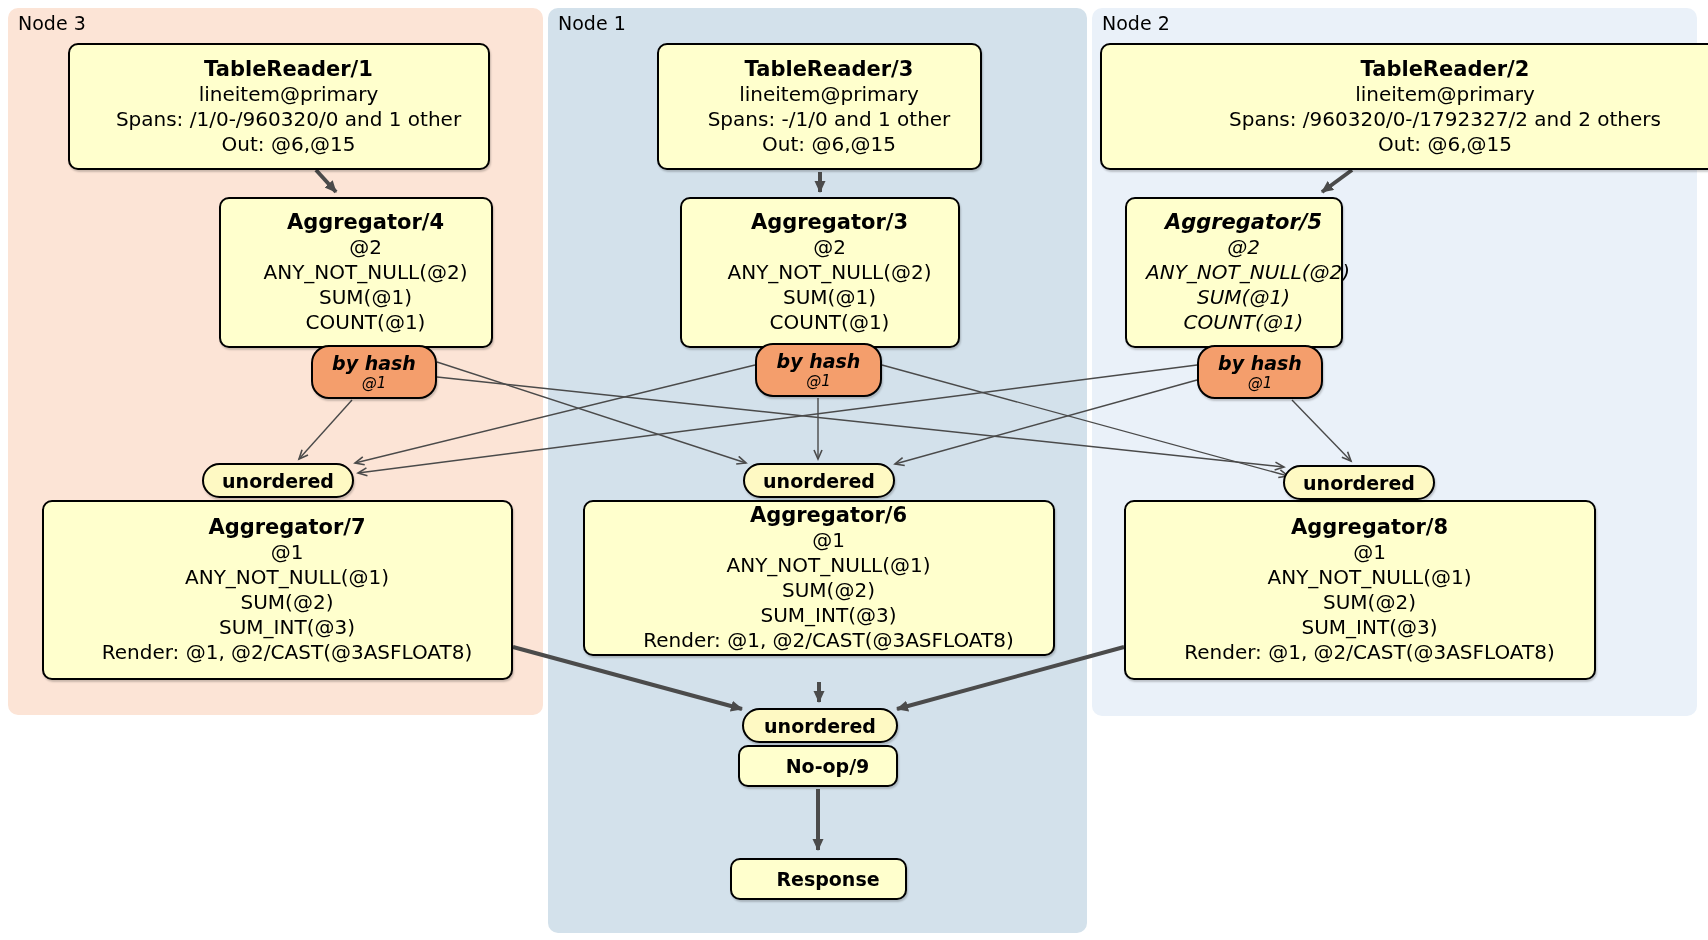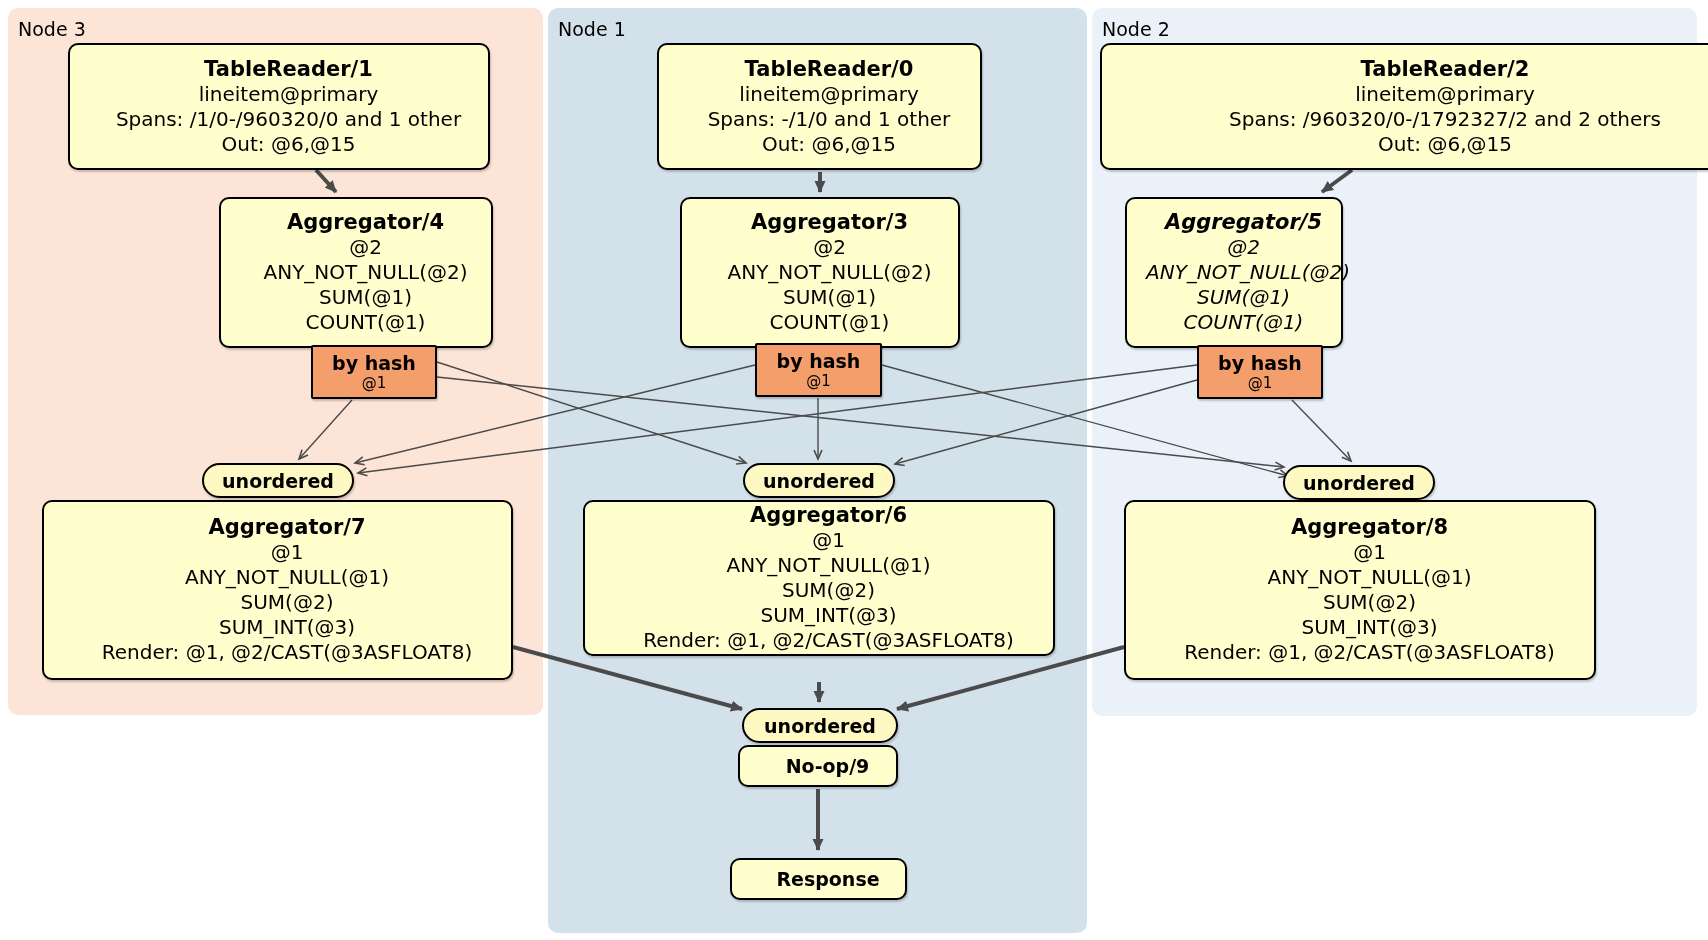--- a/index.html
+++ b/index.html
@@ -4,39 +4,39 @@
 <style>
   html,body { margin:0; padding:0; background:#ffffff; }
   #canvas {
     position:relative; width:1708px; height:940px;
     font-family:"DejaVu Sans", sans-serif; color:#000; overflow:hidden;
   }
   .panel { position:absolute; border-radius:10px; z-index:0; }
   #panel-node3 { left:8px;    top:8px; width:535px; height:707px; background:#fce4d6; }
   #panel-node1 { left:548px;  top:8px; width:539px; height:925px; background:#d3e1eb; }
   #panel-node2 { left:1092px; top:8px; width:605px; height:708px; background:#eaf1f9; }
-  .panel-label { position:absolute; left:10px; top:4px; font-size:19px;margin-top:6px; }
+  .panel-label { position:absolute; left:10px; top:4px; font-size:19px; }
 
   #edge-layer { position:absolute; left:0; top:0; z-index:1; }
 
   .node-box {
     position:absolute; z-index:2; box-sizing:border-box;
     background:#ffffcd; border:2px solid #000; border-radius:10px;
     display:flex; flex-direction:column; justify-content:center;
     text-align:center; font-size:20px; line-height:25px;
     box-shadow:1px 2px 2px rgba(0,0,0,0.2);
     padding-left:19px;
   }
   .node-box .title { font-weight:bold; font-size:21px; }
 
   .router {
     position:absolute; z-index:3; box-sizing:border-box;
-    background:#f49e6c; border:2px solid #000; border-radius:2px;
+    background:#f49e6c; border:2px solid #000; border-radius:18px;
     display:flex; flex-direction:column; justify-content:center;
-    text-align:center; box-shadow:1px 2px 2px rgba(0,0,0,0.2);
+    text-align:center; box-shadow:1px 2px 2px rgba(0,0,0,0.2);font-style:italic;
   }
   .router-label { font-weight:bold; font-size:19px; line-height:22px; }
   .router-key   { font-size:15px; line-height:18px; }
 
   .sync {
     position:absolute; z-index:3; box-sizing:border-box;
     background:#fef9c3; border:2px solid #000; border-radius:18px;
     display:flex; align-items:center; justify-content:center;
     font-weight:bold; font-size:19px;
     box-shadow:1px 2px 2px rgba(0,0,0,0.2);
@@ -116,21 +116,21 @@
   </svg>
 
   <div class="node-box" id="box-tr1">
     <div class="title">TableReader/1</div>
     <div>lineitem@primary</div>
     <div>Spans: /1/0-/960320/0 and 1 other</div>
     <div>Out: @6,@15</div>
   </div>
 
   <div class="node-box" id="box-tr0">
-    <div class="title">TableReader/0</div>
+    <div class="title">TableReader/3</div>
     <div>lineitem@primary</div>
     <div>Spans: -/1/0 and 1 other</div>
     <div>Out: @6,@15</div>
   </div>
 
   <div class="node-box" id="box-tr2">
     <div class="title">TableReader/2</div>
     <div>lineitem@primary</div>
     <div>Spans: /960320/0-/1792327/2 and 2 others</div>
     <div>Out: @6,@15</div>

